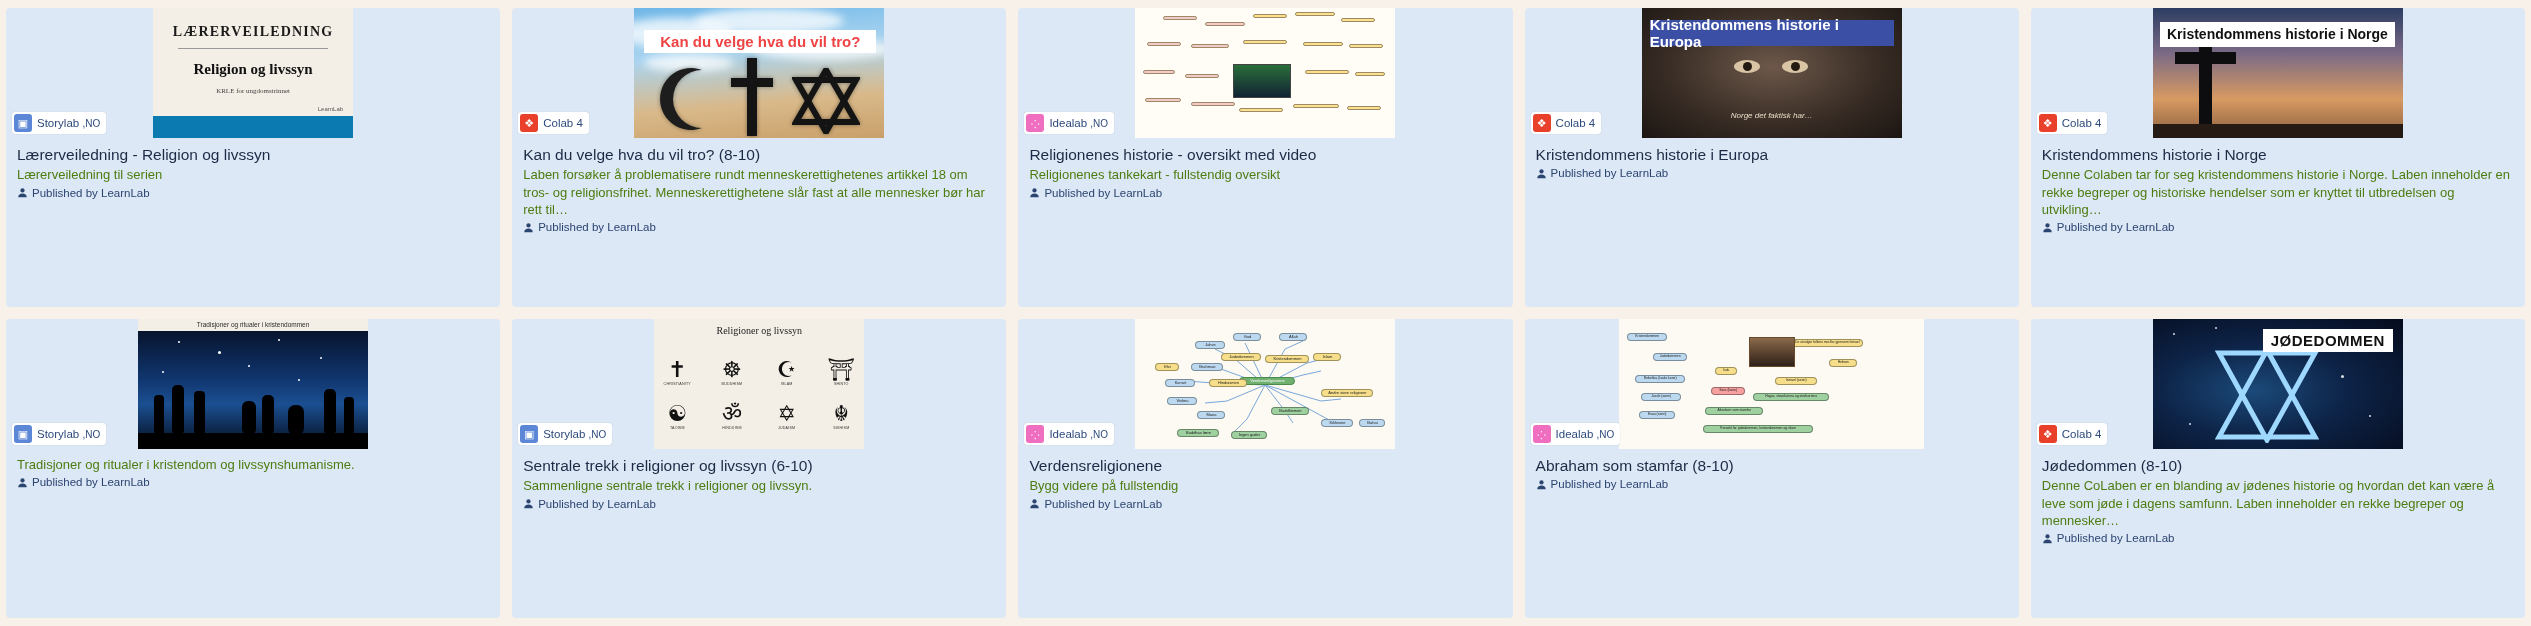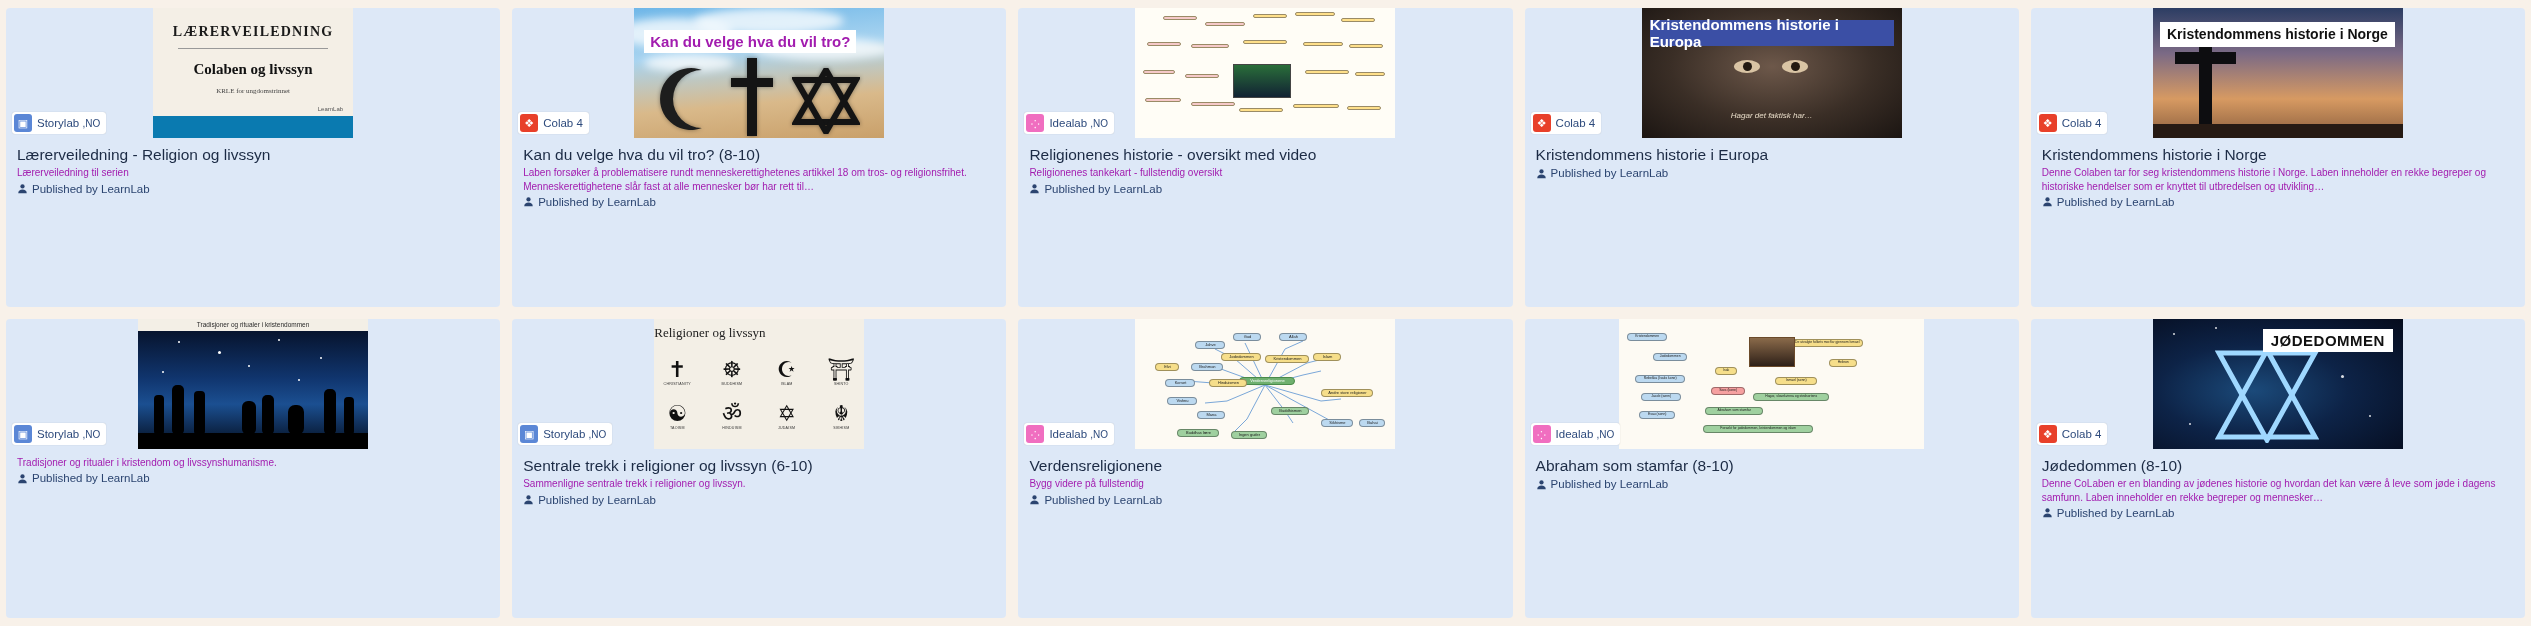--- a/index.html
+++ b/index.html
@@ -43,42 +43,42 @@
   .badge-ico {
     width:18px; height:18px; border-radius:3px;
     display:flex; align-items:center; justify-content:center;
     font-size:11px; color:#fff; flex:none;
   }
   .badge-txt { font-size:11.5px; color:#2d4a7c; white-space:nowrap; }
   .badge-txt .sfx { font-size:10px; }
 
   .body { padding:7px 11px 9px 11px; display:flex; flex-direction:column; gap:2px; }
   .title { font-size:15.5px; color:#1c2b45; line-height:1.25; }
-  .desc { font-size:10px; color:#a21caf; line-height:1.33; }
+  .desc { font-size:13px; color:#4d7c0f; line-height:1.33; }
   .pub { font-size:11.5px; color:#2b4470; display:flex; align-items:center; gap:4px; margin-top:1px; }
   .pub svg { flex:none; }
 
   
   .t-guide {
     width:200px; height:130px; background:#f4efe6;
     display:flex; flex-direction:column; align-items:center;
     position:relative; padding-top:16px;
   }
   .t-guide .g1 { font-family:"Liberation Serif", serif; font-weight:bold; font-size:14px; letter-spacing:1.2px; color:#1a1a1a;}
   .t-guide .grule { width:150px; height:1px; background:#999; margin:8px 0 12px; }
   .t-guide .g2 { font-family:"Liberation Serif", serif; font-weight:bold; font-size:15px; color:#111; }
   .t-guide .g3 { font-family:"Liberation Serif", serif; font-size:7px; color:#444; margin-top:9px;}
   .t-guide .glogo { position:absolute; right:10px; bottom:26px; font-size:6px; color:#555;}
   .t-guide .gbar { position:absolute; left:0; right:0; bottom:0; height:22px; background:#0a7ab0;}
 
   .t-sky { width:250px; height:130px; position:relative; overflow:hidden;
     background:linear-gradient(175deg,#6fb7e8 0%, #a9d4f0 35%, #d9b98a 70%, #c9a06a 100%); }
   .t-sky .cloud { position:absolute; border-radius:50%; background:rgba(255,255,255,.75); filter:blur(4px); }
-  .t-sky .qbox { position:absolute; left:10px; top:22px; background:#fff; color:#a21caf;
-     font-weight:bold; font-size:15px; line-height:1.15; padding:3px 6px;text-align:center; }
+  .t-sky .qbox { position:absolute; left:10px; top:22px; background:#fff; color:#ef4444;
+     font-weight:bold; font-size:15px; line-height:1.15; padding:3px 16px;text-align:center; }
   .t-sky .sym { position:absolute; bottom:0; filter:drop-shadow(0 0 2px rgba(0,0,0,.4)); }
 
   .t-map { width:260px; height:130px; background:#fffdf6; position:relative; overflow:hidden;}
   .t-map .nd { position:absolute; border-radius:8px; border:1px solid #9a8b66; font-size:3.4px;
      color:#2a2a2a; padding:1px 2px; text-align:center; line-height:1.1; overflow:hidden;}
   .t-map .vid { position:absolute; background:#111; border:1px solid #444;}
 
   .t-face { width:260px; height:130px; position:relative; overflow:hidden;
      background:radial-gradient(ellipse at 50% 45%, #6d584a 0%, #3a2e26 55%, #1b1512 100%); }
   .t-face .band { position:absolute; left:8px; right:8px; top:12px; height:26px;
@@ -102,21 +102,21 @@
 
   .t-nativity { width:230px; height:130px; position:relative; overflow:hidden;
      background:linear-gradient(180deg,#07142e 0%, #0d2a5c 45%, #103a74 70%, #061022 100%);}
   .t-nativity .ttl { position:absolute; left:0;right:0;top:2px;text-align:center;
      font-size:6.5px;color:#2a2a2a;}
   .t-nativity .inner{position:absolute;left:0;right:0;top:12px;bottom:0;overflow:hidden;}
   .t-nativity .star{position:absolute;background:#fff;border-radius:50%;}
   .t-nativity .sil{position:absolute;bottom:0;background:#000;}
 
   .t-symbols { width:210px; height:130px; background:#f3efe6; position:relative; overflow:hidden;}
-  .t-symbols .stl{position:absolute;left:0;right:0;top:6px;font-size:13px;color:#222;
+  .t-symbols .stl{position:absolute;left:0;right:0;top:6px;text-align:center;font-size:10px;color:#222;
      font-family:"Liberation Serif", serif;}
   .t-symbols .row{position:absolute;left:8px;right:8px;display:flex;justify-content:space-between;align-items:flex-end;}
   .t-symbols .sy{width:30px;text-align:center;color:#111;font-size:22px;line-height:1;}
   .t-symbols .sl{font-size:3.6px;letter-spacing:.2px;color:#333;display:block;margin-top:2px;}
 
   .t-map2 { width:260px; height:130px; background:#fdfaf3; position:relative; overflow:hidden;}
   .t-map2 .nd{position:absolute;border-radius:9px;font-size:4px;color:#1d1d1d;padding:1px 2px;
      text-align:center;line-height:1.05;border:1px solid rgba(0,0,0,.35);overflow:hidden;}
   .t-map2 svg{position:absolute;left:0;top:0;}
 
@@ -134,21 +134,21 @@
 </head>
 <body>
 
 <div class="grid">
 
   <div class="card">
     <div class="thumb-wrap">
       <div class="t-guide">
         <div class="g1">LÆRERVEILEDNING</div>
         <div class="grule"></div>
-        <div class="g2">Colaben og livssyn</div>
+        <div class="g2">Religion og livssyn</div>
         <div class="g3">KRLE for ungdomstrinnet</div>
         <div class="glogo">LearnLab</div>
         <div class="gbar"></div>
       </div>
       <div class="badge">
         <span class="badge-ico" style="background:#5b87d6">▣</span>
         <span class="badge-txt"><span>Storylab</span> <span class="sfx">,NO</span></span>
       </div>
     </div>
     <div class="body">
@@ -245,21 +245,21 @@
   </div>
 
   <div class="card">
     <div class="thumb-wrap">
       <div class="t-face">
         <div class="eyeL"></div>
           <div class="eyeR"></div>
         <div class="pupL"></div>
           <div class="pupR"></div>
         <div class="band">Kristendommens historie i Europa</div>
-        <div class="cap">Hagar det faktisk har…</div>
+        <div class="cap">Norge det faktisk har…</div>
       </div>
       <div class="badge">
         <span class="badge-ico" style="background:#e8402a">❖</span>
         <span class="badge-txt">Colab 4</span>
       </div>
     </div>
     <div class="body">
       <div class="title">Kristendommens historie i Europa</div>
       <div class="pub">
         <svg width="11" height="11" viewBox="0 0 16 16">

